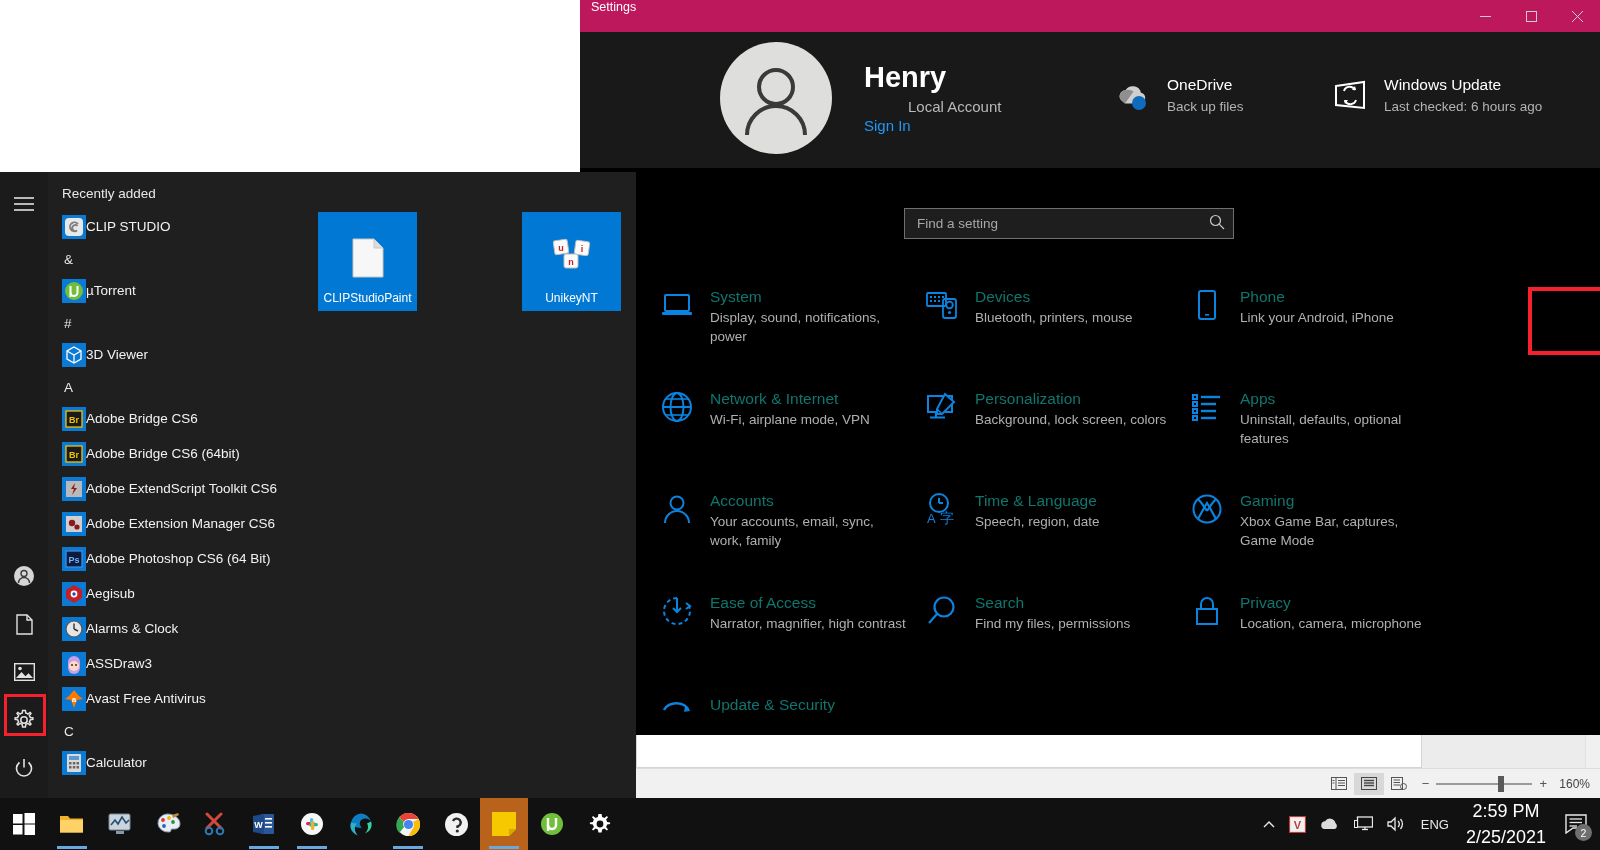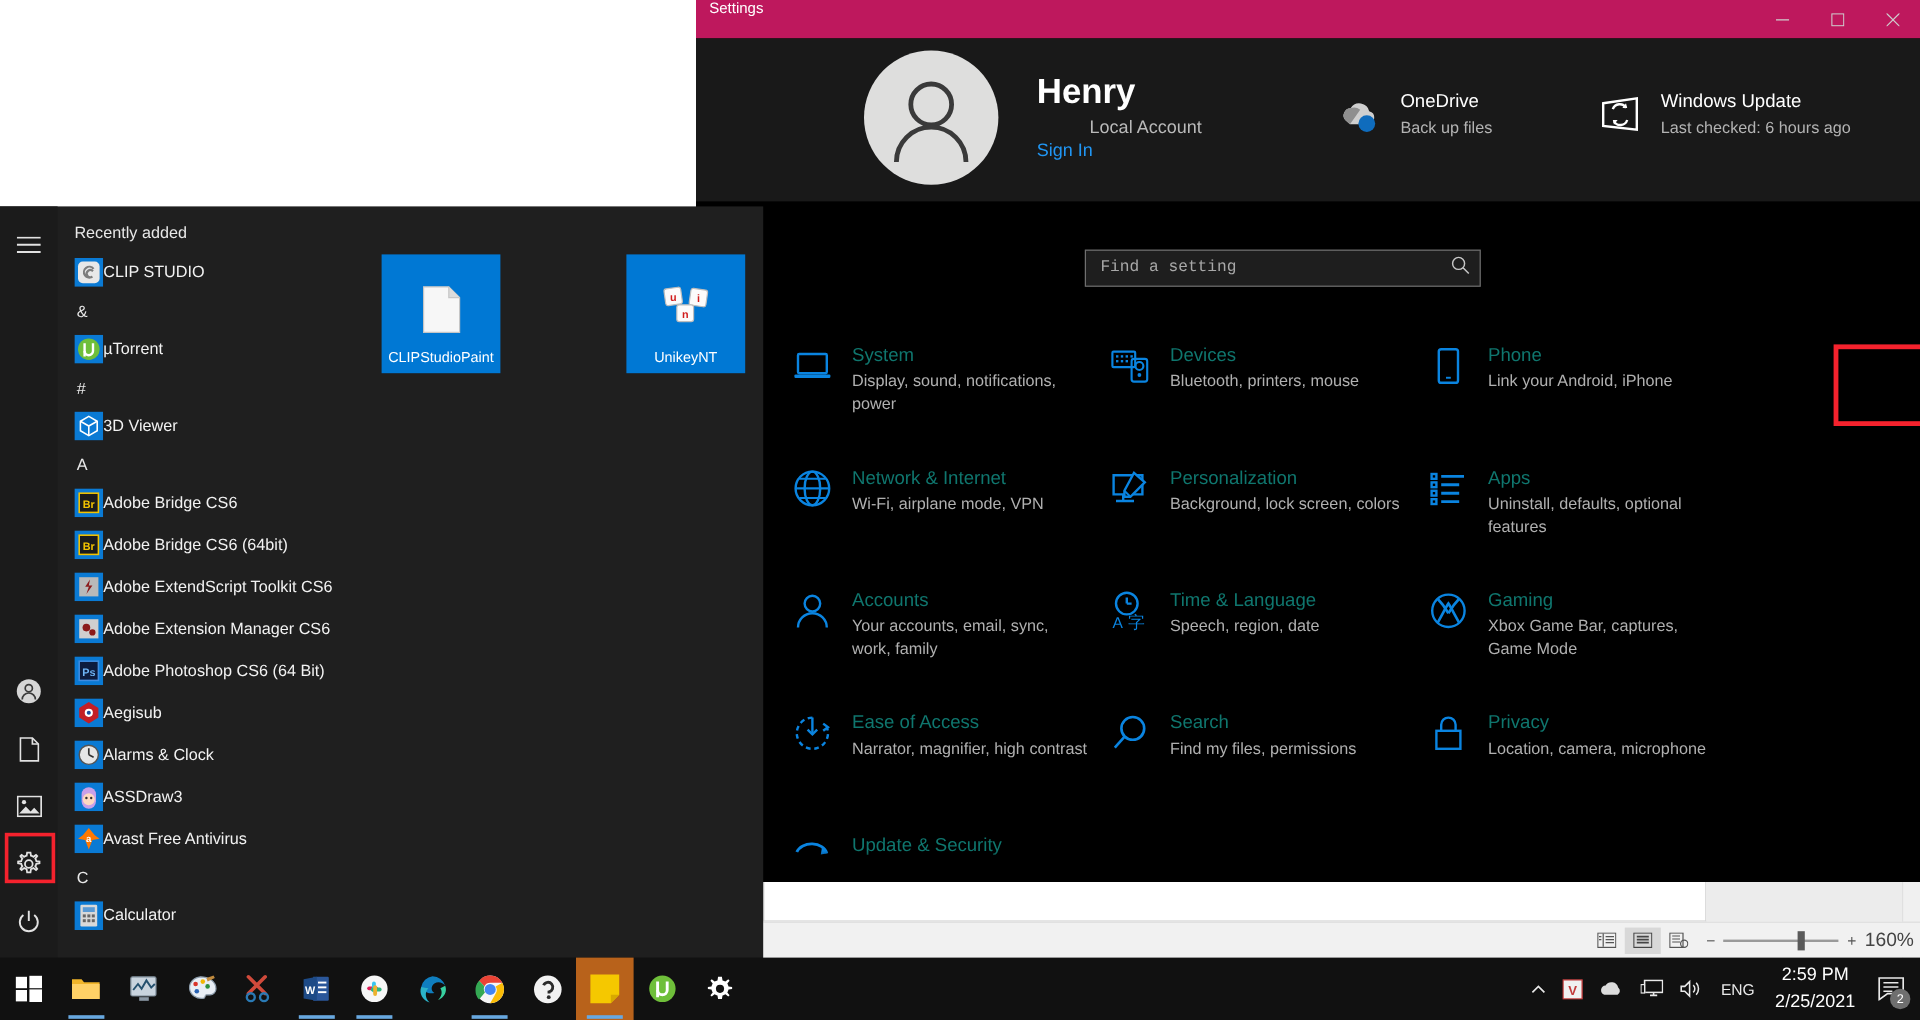--- a/index.html
+++ b/index.html
@@ -38,21 +38,21 @@
   .ws-icon.active { background: #d8d8d8; }
   .zoom-slider {
     display: flex; align-items: center; gap: 7px; margin-left: 8px; color: #555; font-size: 13px;
   }
   .zoom-track {
     position: relative; width: 96px; height: 2px; background: #9a9a9a;
   }
   .zoom-thumb {
     position: absolute; left: 62px; top: -7px; width: 6px; height: 16px; background: #5a5a5a;
   }
-  .zoom-pct { font-size: 16px; color: #444; width: 36px; text-align: right; }
+  .zoom-pct { font-size: 12px; color: #444; width: 36px; text-align: right; }
   .word-vscroll {
     position: absolute; left: 1585px; top: 0px; width: 15px; height: 798px;
     background: #f0f0f0; border-left: 1px solid #e0e0e0;
   }
   .word-vscroll .thumb {
     position: absolute; left: 2px; top: 90px; width: 11px; height: 28px; background: #cdcdcd;
   }
   .word-vscroll .arrow {
     position: absolute; left: 0; width: 15px; height: 15px; color: #666; font-size: 8px;
     display: flex; align-items: center; justify-content: center;
@@ -104,21 +104,21 @@
   }
   .search-wrap {
     position: absolute; left: 324px; top: 40px; width: 330px; height: 31px;
   }
   .search-box {
     width: 100%; height: 100%; background: #1e1e1e; border: 1px solid #6f6f6f;
     display: flex; align-items: center; padding: 0 8px 0 12px;
   }
   .search-box input {
     flex: 1; background: transparent; border: none; outline: none;
-    color: #e6e6e6; font-size: 13.5px; font-family: Liberation Mono, monospace;
+    color: #e6e6e6; font-size: 13.5px; font-family: Liberation Sans, sans-serif;
   }
   .search-box input::placeholder { color: #a8a8a8; }
 
   .cat-grid {
     position: absolute; left: 80px; top: 110px; width: 900px;
     display: grid; grid-template-columns: 265px 265px 300px; row-gap: 0px;
   }
   .cat {
     position: relative; display: flex; align-items: flex-start; gap: 16px;
     height: 102px; padding-top: 8px;
@@ -201,21 +201,21 @@
   .tray {
     position: absolute; right: 0; top: 0; height: 52px; display: flex; align-items: center;
     gap: 0px; padding-right: 4px;
   }
   .tray-btn {
     height: 52px; padding: 0 7px; display: flex; align-items: center; justify-content: center;
     color: #e9e9e9; font-size: 13px;
   }
   .tray-clock {
     height: 52px; display: flex; flex-direction: column; align-items: center; justify-content: center;
-    color: #ffffff; font-size: 15px; line-height: 1.45; padding: 0 10px;
+    color: #ffffff; font-size: 18px; line-height: 1.45; padding: 0 10px;
   }
   .tray-notif { position: relative; height: 52px; width: 40px; display: flex; align-items: center; justify-content: center; }
   .notif-badge {
     position: absolute; right: 4px; bottom: 9px; width: 17px; height: 17px; border-radius: 50%;
     background: #6f6f6f; color: #fff; font-size: 10.5px; display: flex; align-items: center; justify-content: center;
   }
   .white-panel {
     position: absolute; left: 0; top: 0; width: 580px; height: 168px; background: #ffffff;
   }
 </style>

